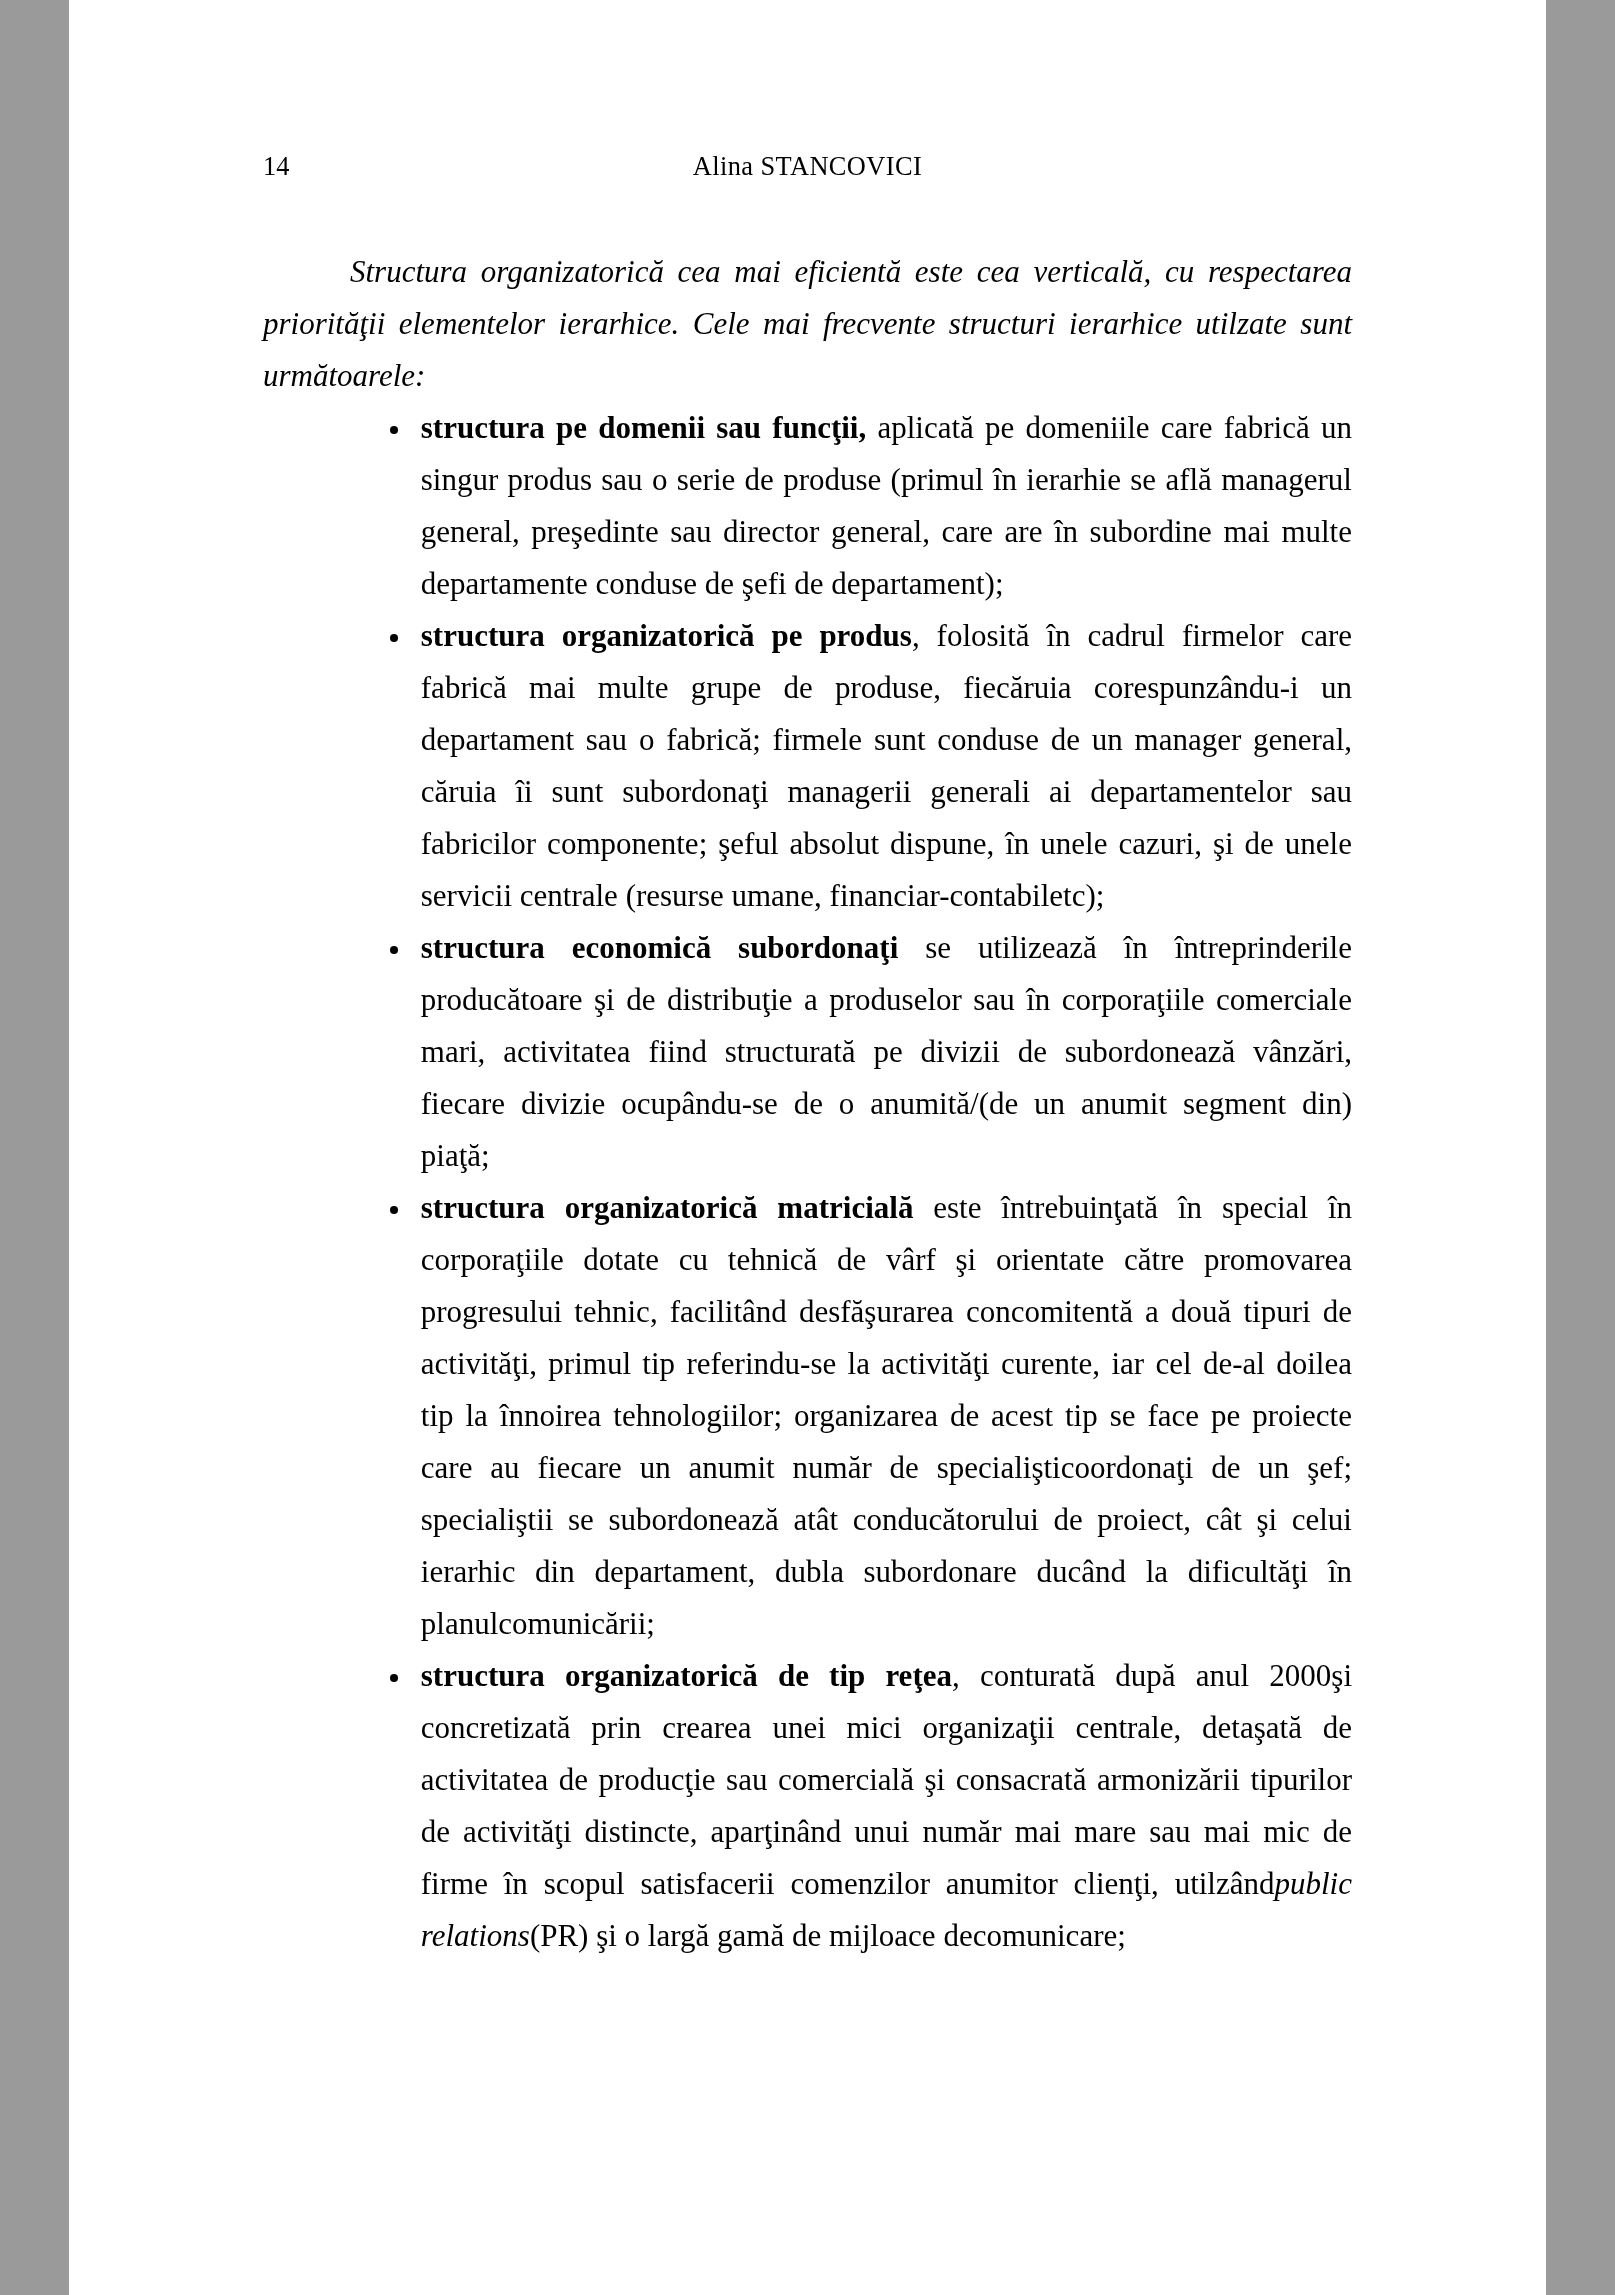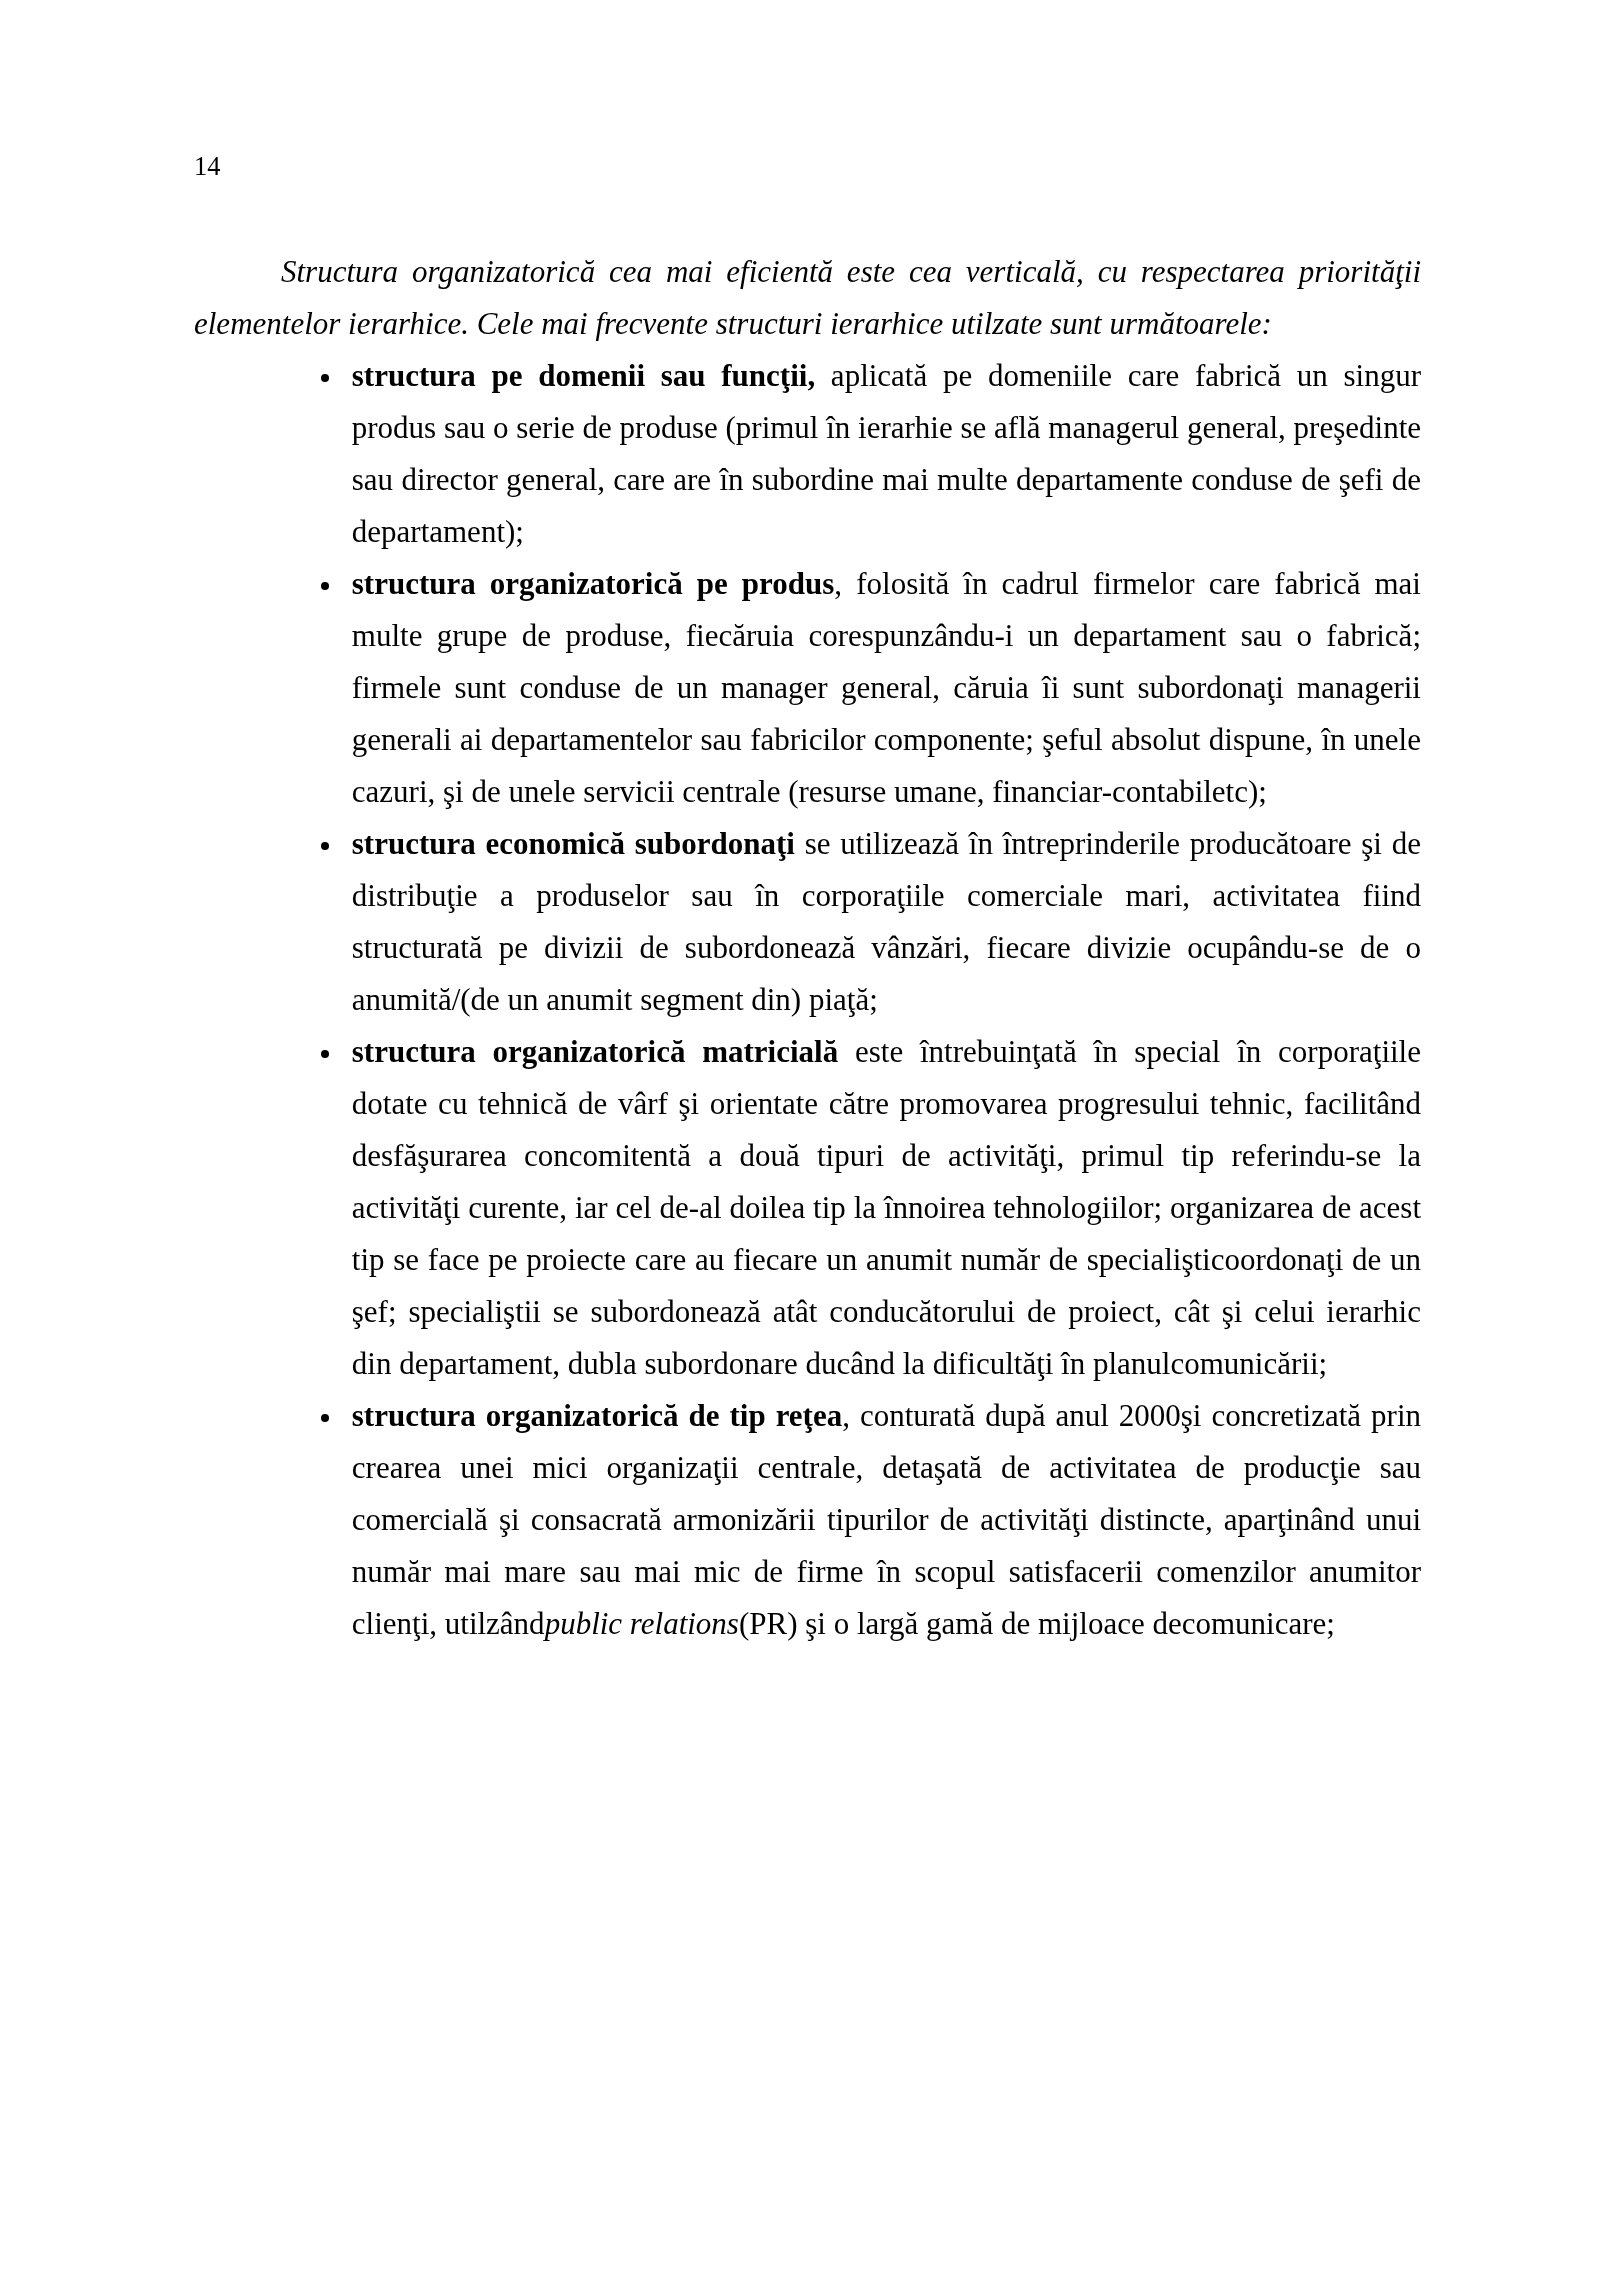--- a/index.html
+++ b/index.html
@@ -2,21 +2,21 @@
 <html style="font-size:12.4px"><head>
 <meta charset="utf-8">
 <style>
   html, body {
     margin: 0;
     padding: 0;
     background: #9a9a9a;
   }
   .page {
     position: relative;
-    width: 1615px;
+    width: 1477px;
     height: 2295px;
     margin: 0 auto;
     background: #ffffff;
     color: #000000;
     font-family: "Liberation Serif", "DejaVu Serif", serif;
     font-size: 31px;
     line-height: 52px;
     box-sizing: border-box;
     padding: 151px 194px 0 194px;
   }
@@ -61,20 +61,21 @@
   .b { font-weight: bold; }
   .i { font-style: italic; }
 </style>
 </head>
 <body>
 
 <div class="page">
 
   <div class="running-head">
     <span class="page-number">14</span>
+    <span class="head-title">Alina STANCOVICI</span>
   </div>
 
   <p class="intro">Structura organizatorică cea mai eficientă este cea verticală, cu respectarea priorităţii elementelor ierarhice. Cele mai frecvente structuri ierarhice utilzate sunt următoarele:</p>
 
   <ul class="topic-list">
 
     <li>
       <span class="b">structura pe domenii sau funcţii,</span><span> aplicată pe domeniile care fabrică un singur produs sau o serie de produse (primul în ierarhie se află managerul general, preşedinte sau director general, care are în subordine mai multe departamente conduse de şefi de departament);</span>
     </li>
 

